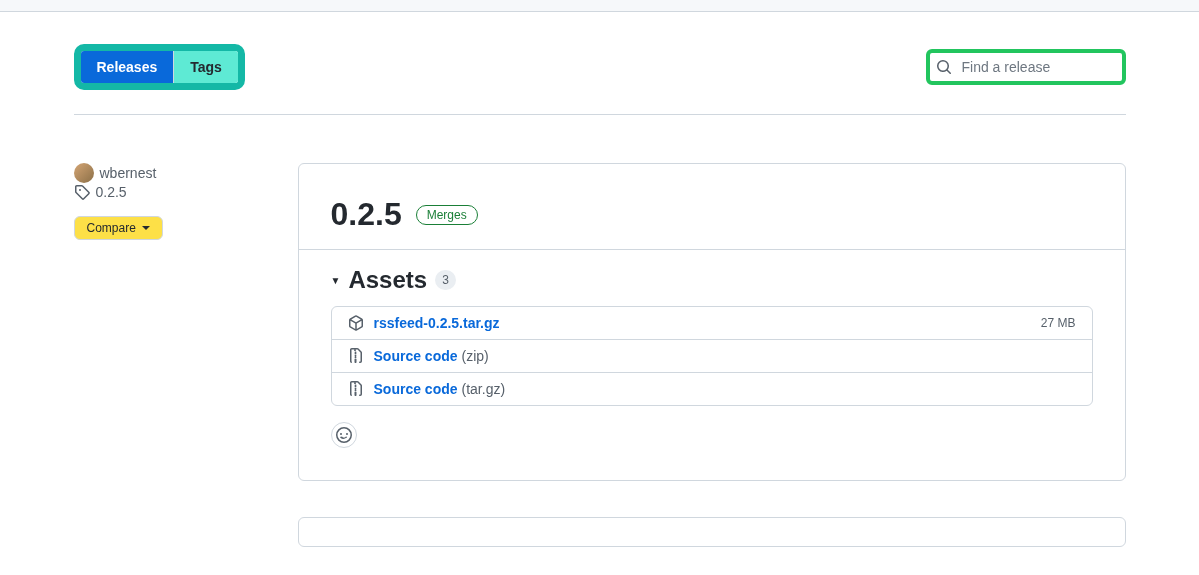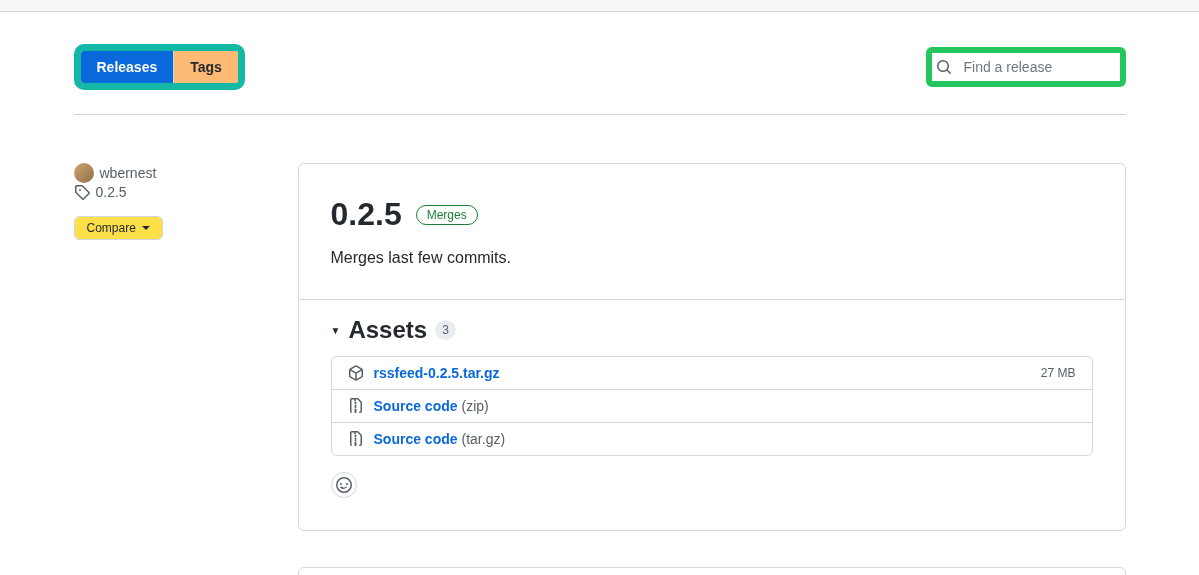--- a/index.html
+++ b/index.html
@@ -34,21 +34,21 @@
       border: 7px solid #14b8a6;
       border-radius: 10px;
       overflow: hidden;
     }
     .subnav-tab {
       padding: 8px 16px;
       font-size: 14px;
       font-weight: 600;
       cursor: pointer;
       border: none;
-      background: #fdba74;
+      background: #5eead4;
       color: #24292f;
     }
     .subnav-tab.selected {
       background: #0969da;
       color: #ffffff;
     }
     .subnav-tab:not(:first-child) {
       border-left: 1px solid #d0d7de;
     }
     .search-wrapper {
@@ -59,21 +59,21 @@
       position: absolute;
       left: 10px;
       top: 50%;
       transform: translateY(-50%);
       color: #57606a;
     }
     .search-input {
       width: 100%;
       padding: 6px 12px 6px 32px;
       font-size: 14px;
-      border: 6px solid #22c55e;
+      border: 4px solid #22c55e;
       border-radius: 6px;
       background: #ffffff;
       color: #24292f;
     }
     .search-input::placeholder {
       color: #6e7781;
     }
     .divider {
       border: none;
       border-top: 1px solid #d0d7de;
@@ -309,21 +309,20 @@
         </span>
       </button>
     </div>
 
     <div class="release-main">
       <div class="release-header">
         <div class="release-title-row">
           <h1 class="release-title">0.2.5</h1>
           <span class="latest-badge">Merges</span>
         </div>
-        <p class="release-desc">Merges last few commits.</p>
       </div>
 
       <div class="assets-section">
         <div class="assets-header">
           <span class="assets-caret">▼</span>
           <span class="assets-title">Assets</span>
           <span class="assets-count">3</span>
         </div>
         <div class="assets-list">
           <div class="asset-row">

